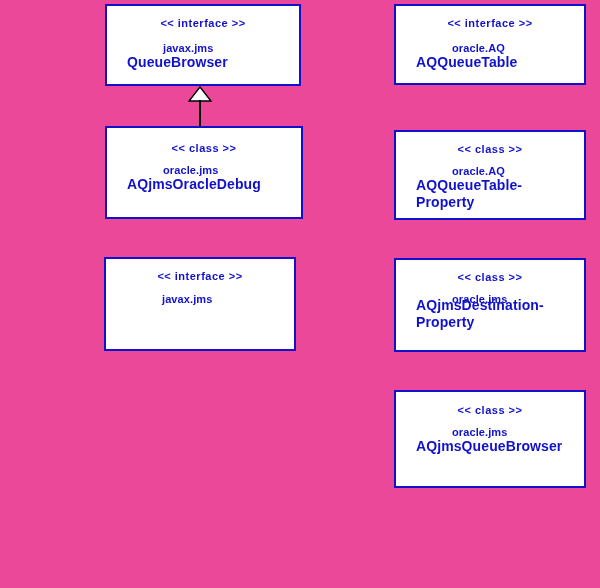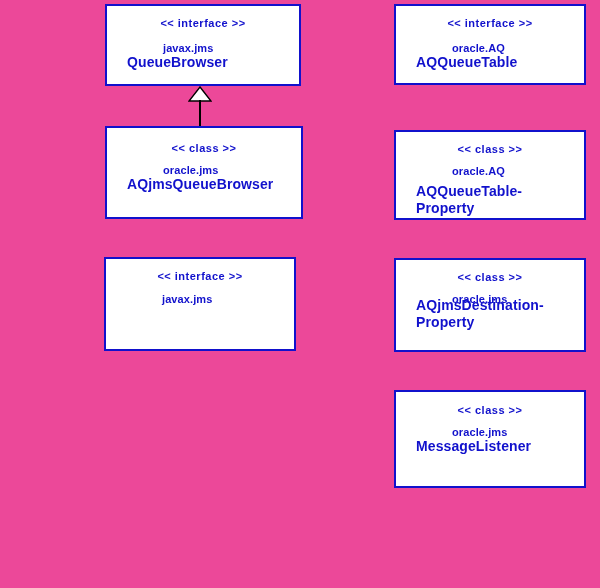--- a/index.html
+++ b/index.html
@@ -82,41 +82,41 @@
   <div class="gen-triangle" style="left:188px; top:86px;">
     <svg width="24" height="16" viewBox="0 0 24 16">
       <polygon points="12,1 23,15 1,15" fill="#ffffff" stroke="#000000" stroke-width="1.4"></polygon>
     </svg>
   </div>
   <div class="gen-line" style="left:199px; top:100px; height:26px;"></div>
 
   <div class="uml-box" style="left:105px; top:126px; width:198px; height:93px;">
     <div class="stereotype" style="top:14px;">&lt;&lt; class &gt;&gt;</div>
     <div class="pkg" style="top:36px;">oracle.jms</div>
-    <div class="cls" style="top:48px;">AQjmsQueueBrowser</div>
+    <div class="cls" style="top:48px;">AQjmsOracleDebug</div>
   </div>
 
   <div class="uml-box" style="left:394px; top:130px; width:192px; height:90px;">
     <div class="stereotype" style="top:11px;">&lt;&lt; class &gt;&gt;</div>
     <div class="pkg" style="top:33px;">oracle.AQ</div>
-    <div class="cls" style="top:45px;margin-top:6px;">AQQueueTable-
+    <div class="cls" style="top:45px;">AQQueueTable-
 Property</div>
   </div>
 
   <div class="uml-box" style="left:104px; top:257px; width:192px; height:94px;">
     <div class="stereotype" style="top:11px;">&lt;&lt; interface &gt;&gt;</div>
     <div class="pkg" style="top:34px;">javax.jms</div>
   </div>
 
   <div class="uml-box" style="left:394px; top:258px; width:192px; height:94px;">
     <div class="stereotype" style="top:11px;">&lt;&lt; class &gt;&gt;</div>
     <div class="pkg" style="top:33px;">oracle.jms</div>
     <div class="cls" style="top:37px;">AQjmsDestination-
 Property</div>
   </div>
 
   <div class="uml-box" style="left:394px; top:390px; width:192px; height:98px;">
     <div class="stereotype" style="top:12px;">&lt;&lt; class &gt;&gt;</div>
     <div class="pkg" style="top:34px;">oracle.jms</div>
-    <div class="cls" style="top:46px;">MessageListener</div>
+    <div class="cls" style="top:46px;">AQjmsQueueBrowser</div>
   </div>
 
 </div>
 
 </body></html>

